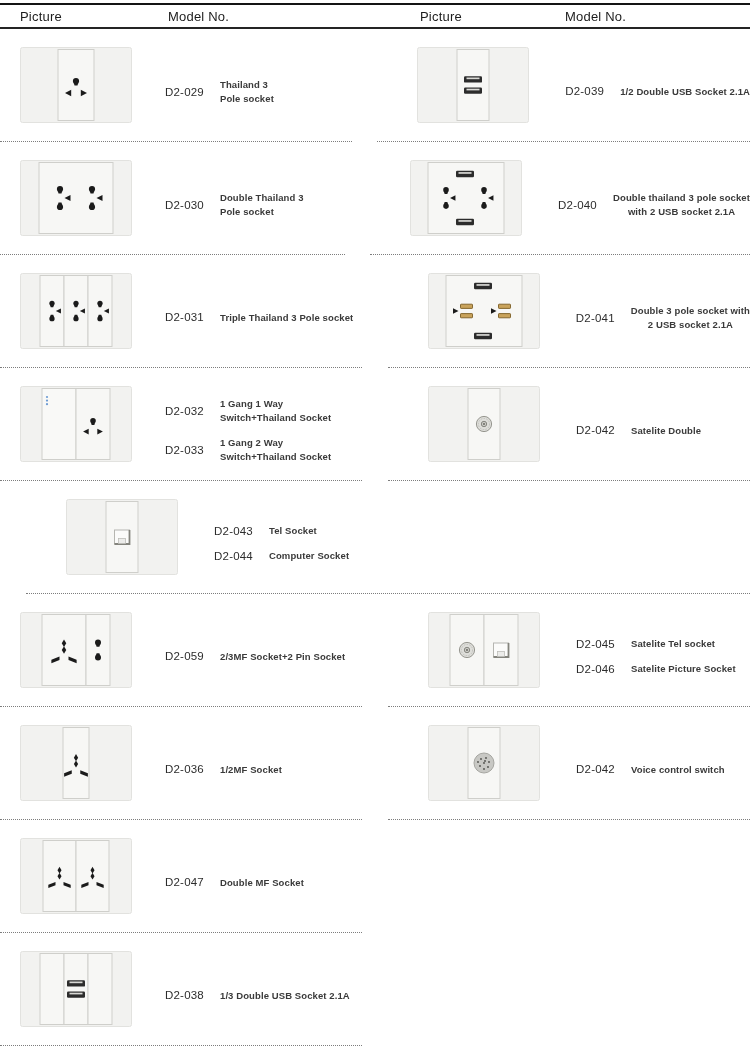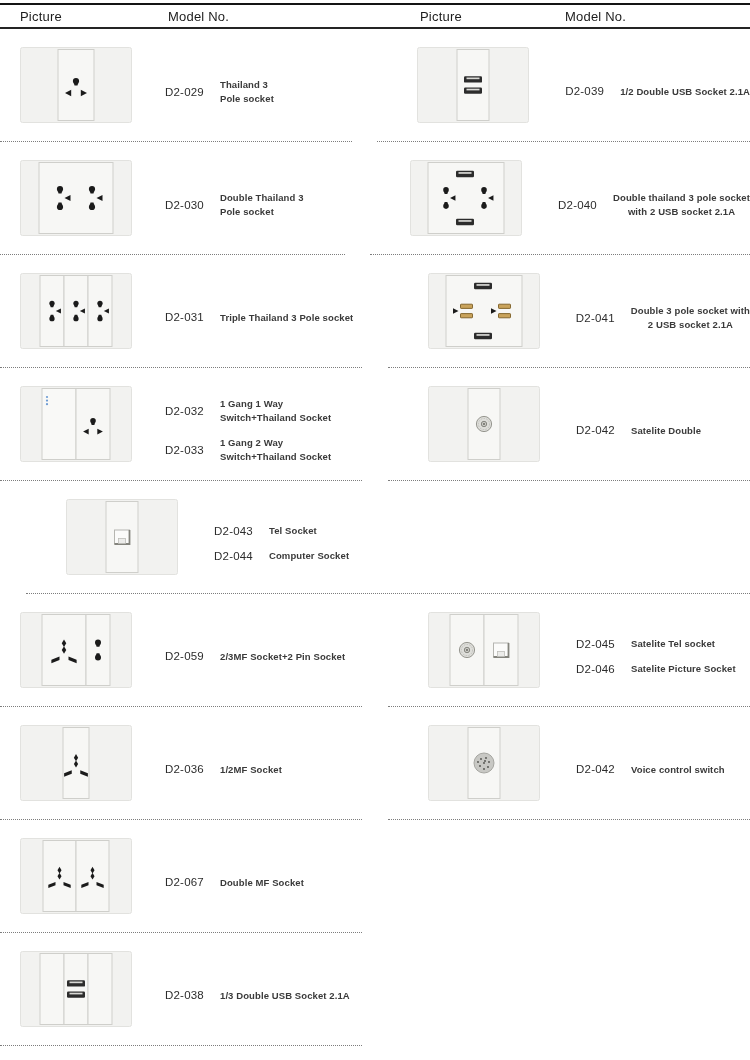--- a/index.html
+++ b/index.html
@@ -426,21 +426,21 @@
         <svg viewBox="0 0 112 76" width="112" height="76">
           <use href="#p-plate"></use>
           <rect x="23" y="2.5" width="33" height="71" fill="#f7f7f5" stroke="#cfcfcb"></rect>
           <rect x="56" y="2.5" width="33" height="71" fill="#f7f7f5" stroke="#cfcfcb"></rect>
           <use href="#p-mf" transform="translate(39.5,40) scale(0.8)"></use>
           <use href="#p-mf" transform="translate(72.5,40) scale(0.8)"></use>
         </svg>
       </div>
       <div class="info">
         <div class="entry">
-          <span class="model">D2-067</span>
+          <span class="model">D2-047</span>
           <span class="desc">Double MF Socket</span>
         </div>
       </div>
     </div>
     <div class="gap"></div>
   </div>
 
   <div class="row">
     <div class="cell cell-l">
       <div class="pic">

